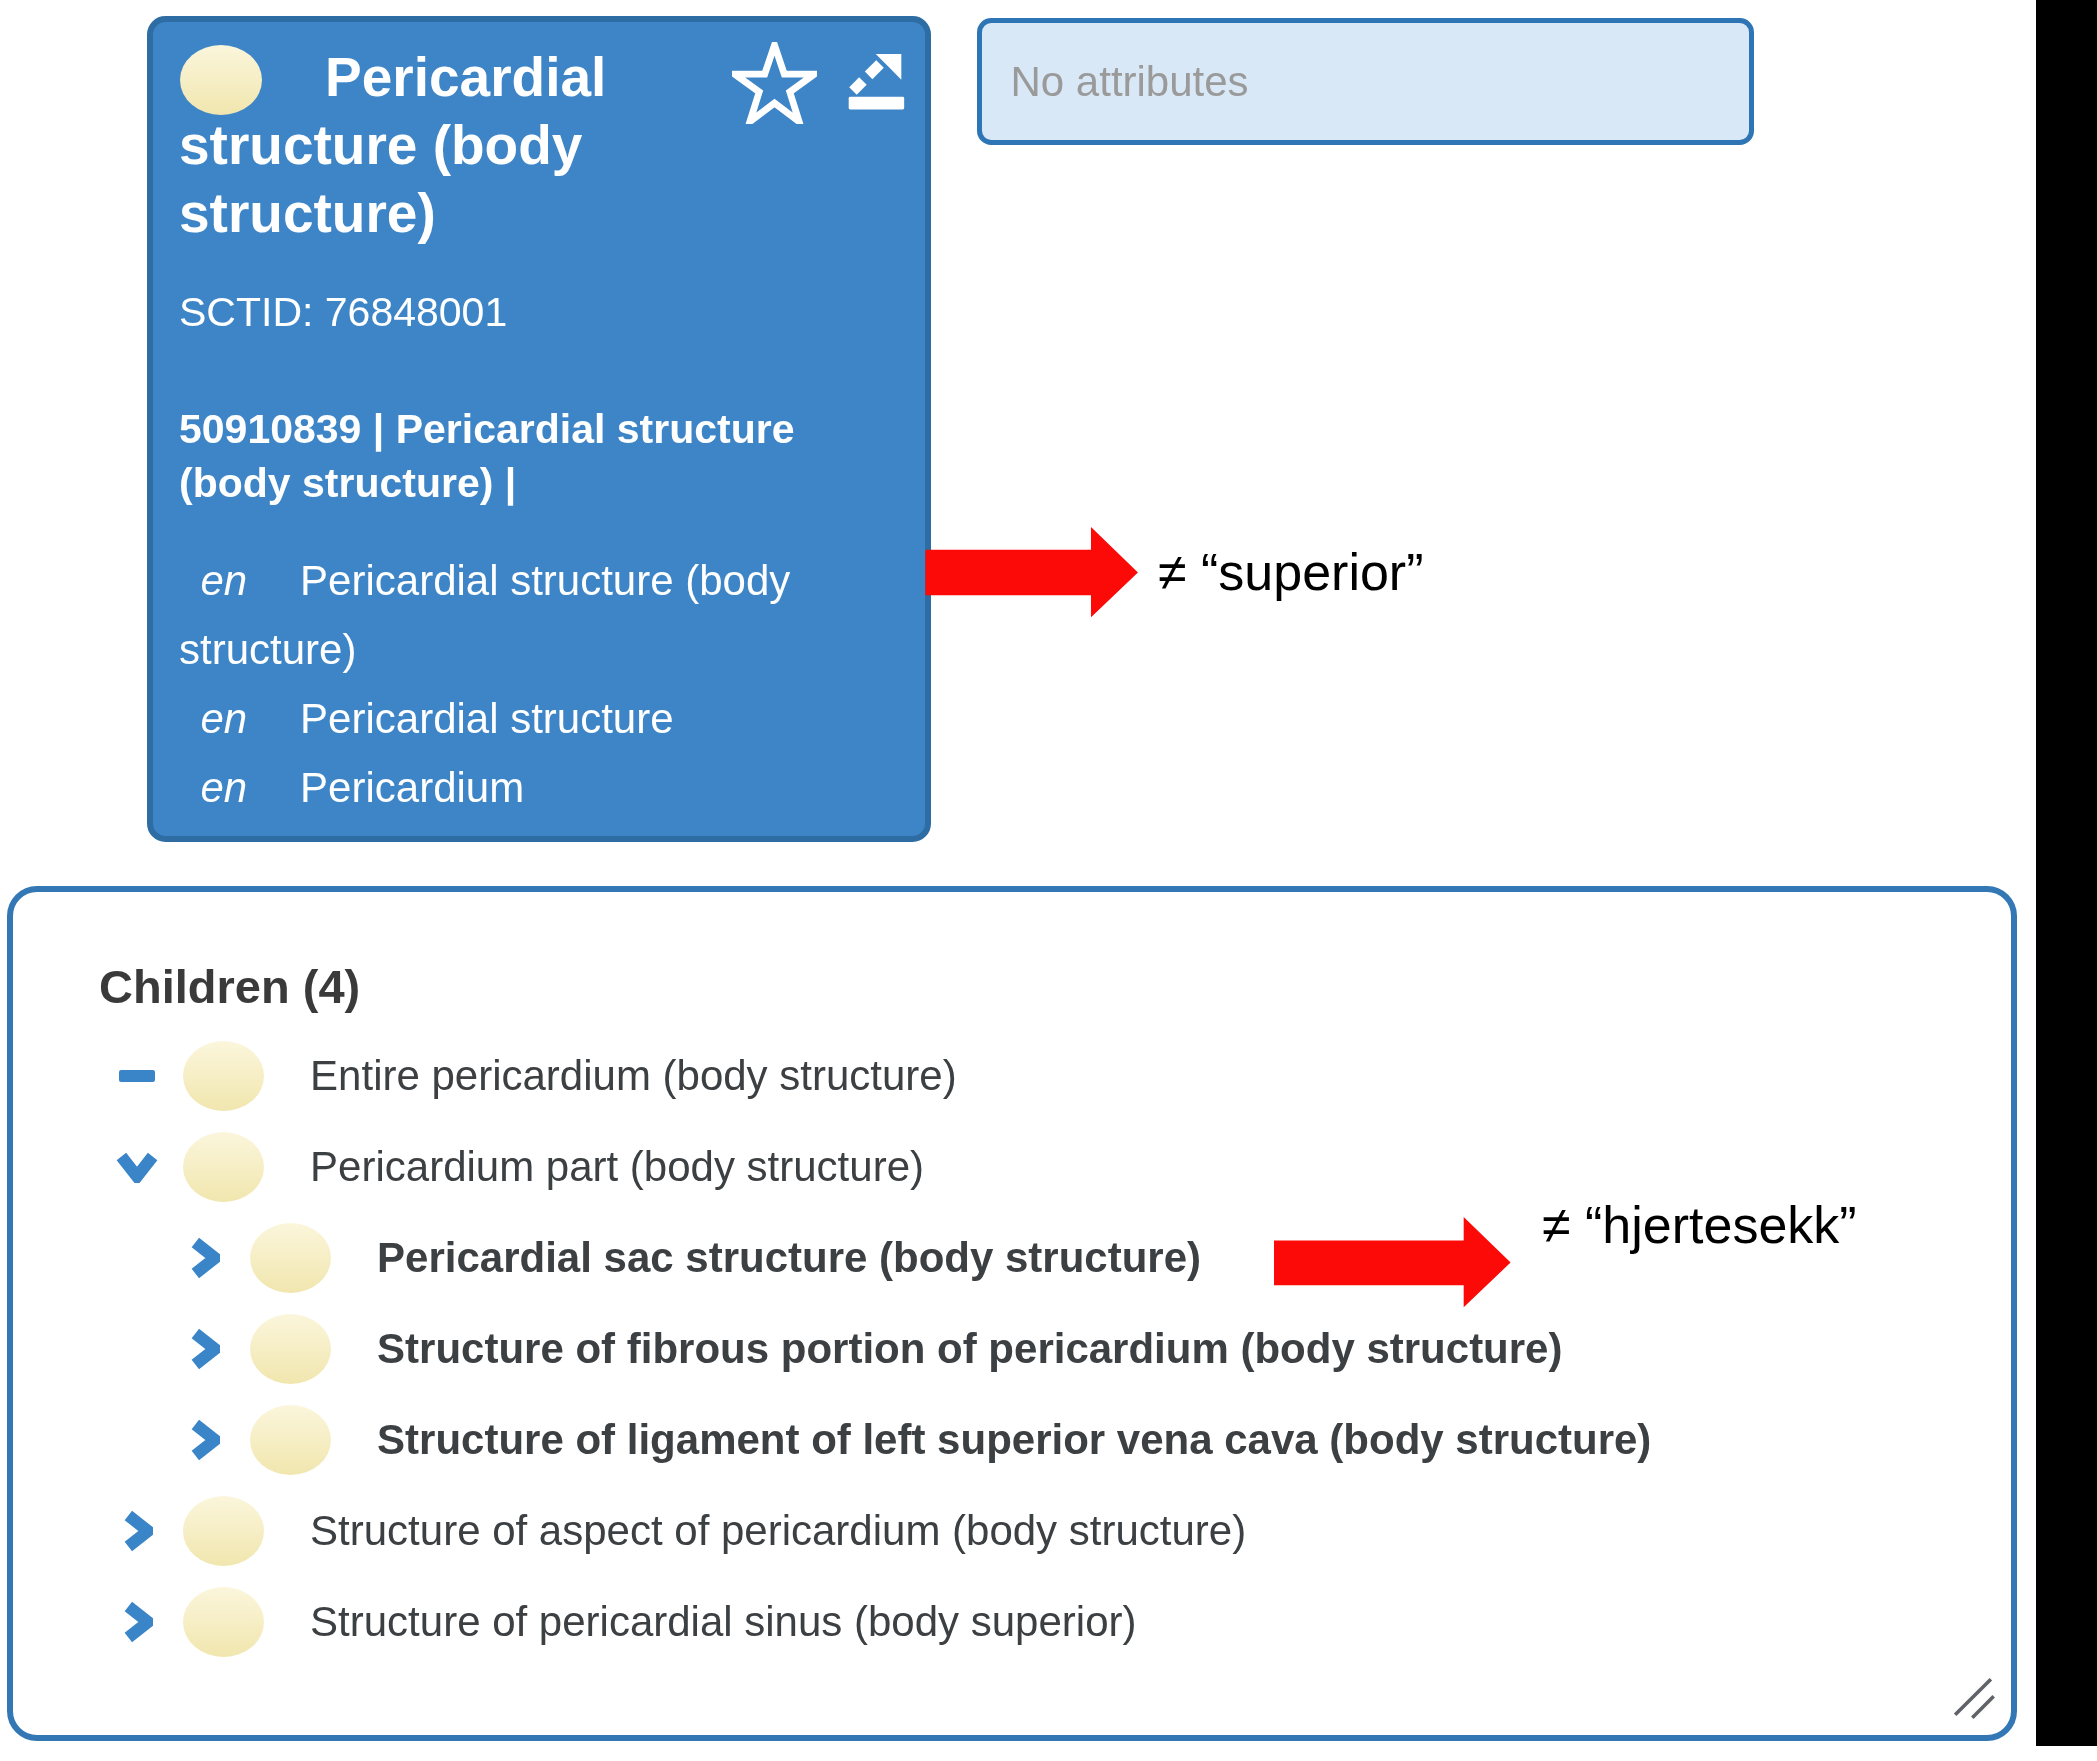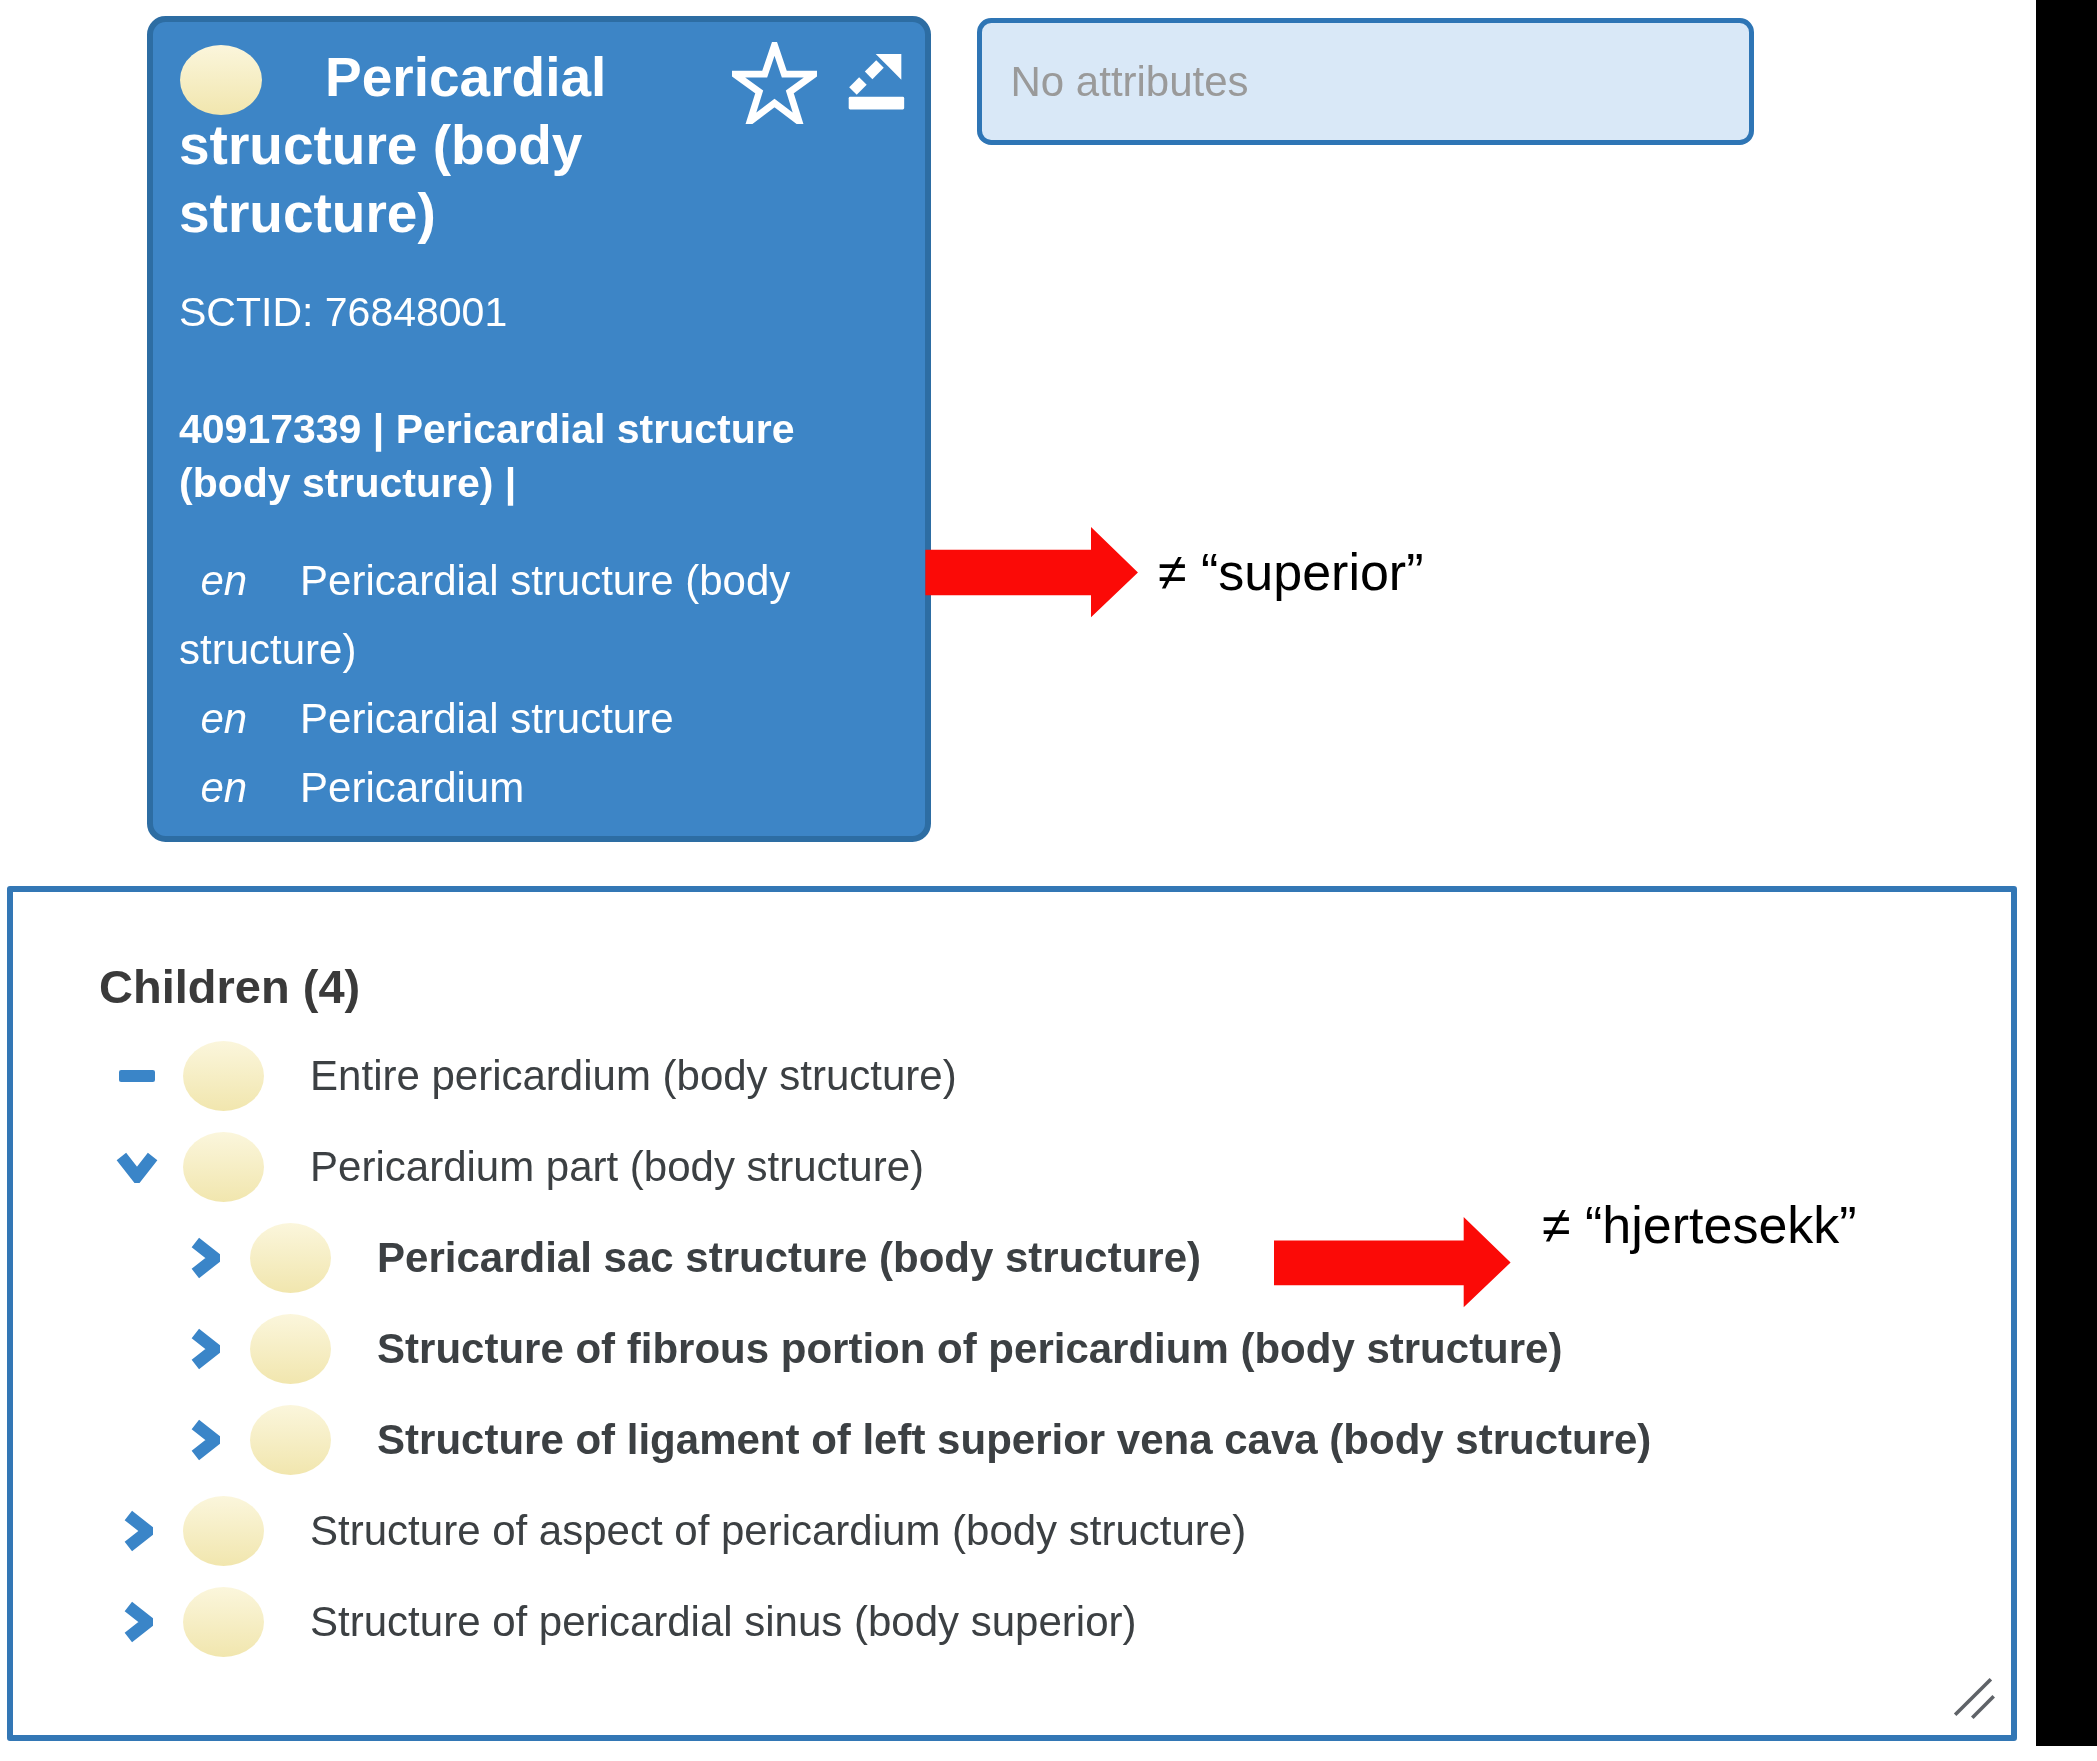--- a/index.html
+++ b/index.html
@@ -41,21 +41,21 @@
 
   
   .red-arrow{position:absolute;}
   .annotation-label{
     position:absolute;color:#000000;font-size:52px;line-height:57px;white-space:nowrap;
   }
 
   
   .children-panel{
     position:absolute;left:7.1px;top:886px;width:2010px;height:855px;
-    box-sizing:border-box;background:#ffffff;border:6.4px solid #3377b5;border-radius:3px;
+    box-sizing:border-box;background:#ffffff;border:6.4px solid #3377b5;border-radius:30px;
   }
   .children-heading{
     position:absolute;left:86px;top:70px;margin:0;
     font-size:47px;font-weight:bold;color:#3a3a3a;line-height:50px;
   }
   .children-tree{position:absolute;left:0;top:138px;right:0;}
   .tree-row{height:91px;display:flex;align-items:center;}
   .tree-row.level-0{padding-left:102px;}
   .tree-row.level-1{padding-left:169px;font-weight:bold;}
   .icon-box{
@@ -91,21 +91,21 @@
   </svg>
 
   <svg class="card-icons-export export-svg" width="69" height="57" viewBox="0 0 97 80">
     <line x1="14" y1="52" x2="28" y2="38"></line>
     <line x1="36" y1="30" x2="52" y2="14"></line>
     <polygon points="46,0 82,0 82,36 64,18"></polygon>
     <rect x="8" y="60" width="78" height="18" rx="2"></rect>
   </svg>
 
   <div class="sctid-line">SCTID: 76848001</div>
-  <div class="fsn-line">40917339 | Pericardial structure (body structure) |</div>
+  <div class="fsn-line">50910839 | Pericardial structure (body structure) |</div>
 
   <div class="desc-list">
     <div class="desc-row">
       <span class="desc-lang">en</span><span class="desc-term">Pericardial structure (body structure)</span>
     </div>
     <div class="desc-row">
       <span class="desc-lang">en</span><span class="desc-term">Pericardial structure</span>
     </div>
     <div class="desc-row">
       <span class="desc-lang">en</span><span class="desc-term">Pericardium</span>

